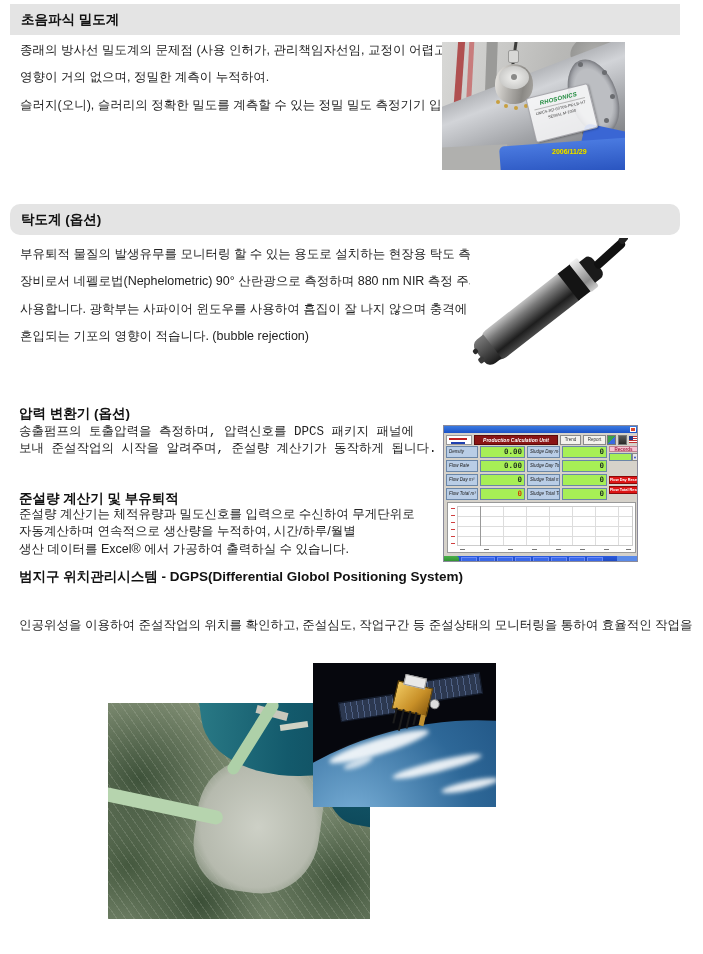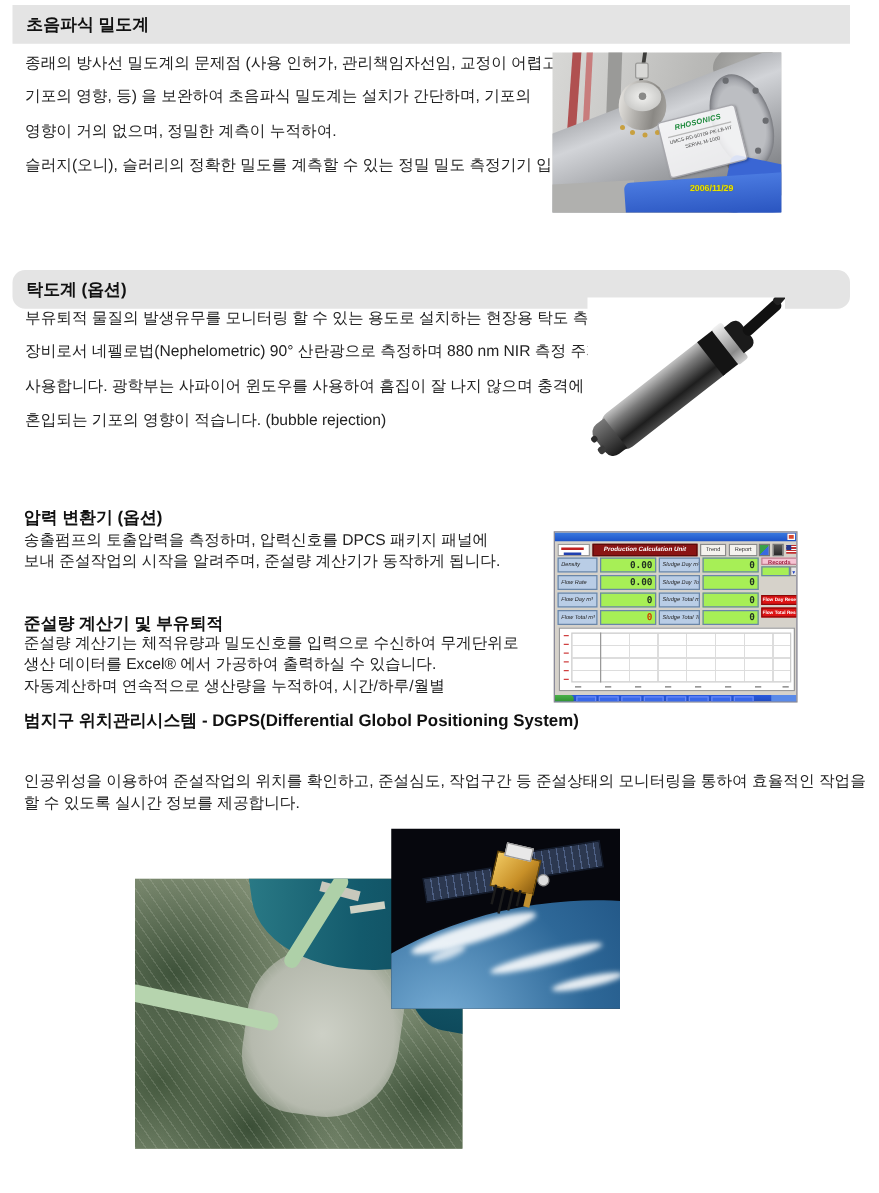--- a/index.html
+++ b/index.html
@@ -142,21 +142,20 @@
 </head>
 <body>
 
 <div>
 
   <div class="secbar" style="top:4px;">
     <span>초음파식 밀도계</span>
   </div>
   <div class="para lh27" style="left:20px;top:37px;">
     <div class="pl">종래의 방사선 밀도계의 문제점 (사용 인허가, 관리책임자선임, 교정이 어렵고,</div>
-    <div class="pl">기포의 영향, 등) 을 보완하여 초음파식 밀도계는 설치가 간단하며, 기포의</div>
     <div class="pl">영향이 거의 없으며, 정밀한 계측이 누적하여.</div>
     <div class="pl">슬러지(오니), 슬러리의 정확한 밀도를 계측할 수 있는 정밀 밀도 측정기기 입니다.</div>
   </div>
 
   <div class="photo" id="ph-density">
     <div class="abs dp-redpipe1"></div>
     <div class="abs dp-redpipe2"></div>
     <div class="abs dp-graypipe"></div>
     <div class="abs dp-topflange"></div>
     <div class="abs dp-pipe"></div>
@@ -180,21 +179,21 @@
     <div class="abs dp-tarp1"></div>
     <div class="abs dp-label">
       <div class="dp-brand">RHOSONICS</div>
       <div class="dp-lline"></div>
       <div class="dp-model">UMCS-RD-60T09-PK-LB-HT</div>
       <div class="dp-serial">SERIAL  M-1000</div>
     </div>
     <div class="abs dp-date">2006/11/29</div>
   </div>
 
-  <div class="secbar" style="top:216px;border-radius:10px;">
+  <div class="secbar" style="top:204px;border-radius:10px;">
     <span>탁도계 (옵션)</span>
   </div>
   <div class="para lh27" style="left:20px;top:241px;">
     <div class="pl">부유퇴적 물질의 발생유무를 모니터링 할 수  있는 용도로 설치하는 현장용 탁도 측정</div>
     <div class="pl">장비로서 네펠로법(Nephelometric) 90° 산란광으로 측정하며 880 nm NIR 측정 주파수 대역을</div>
     <div class="pl">사용합니다. 광학부는 사파이어 윈도우를 사용하여 흠집이 잘 나지 않으며 충격에 잘</div>
     <div class="pl">혼입되는 기포의 영향이 적습니다. (bubble rejection)</div>
   </div>
 
   <div class="photo" id="ph-probe">
@@ -205,21 +204,21 @@
       <div class="pr-lug2"></div>
       <div class="pr-band"></div>
       <div class="pr-collar"></div>
       <div class="pr-cap"></div>
       <div class="pr-cable1"></div>
       <div class="pr-cable2"></div>
     </div>
   </div>
 
   <div class="shead" style="left:19px;top:405px;">압력 변환기 (옵션)</div>
-  <div class="para lh17" style="left:19px;top:424px;">
+  <div class="para lh17" style="left:19px;top:424px;font-family:Liberation Mono, monospace;">
     <div class="pl">송출펌프의 토출압력을 측정하며, 압력신호를 DPCS 패키지 패널에</div>
     <div class="pl">보내 준설작업의 시작을 알려주며, 준설량 계산기가 동작하게 됩니다.</div>
   </div>
 
   <div class="photo" id="ph-sw">
     <div class="abs sw-title"></div>
     <div class="abs sw-close"></div>
     <div class="abs sw-logo">
         <i class="r"></i>
         <i class="b"></i>
@@ -288,28 +287,27 @@
       <div class="sw-tbtn" style="left:107px;"></div>
       <div class="sw-tbtn" style="left:125px;"></div>
       <div class="sw-tbtn" style="left:143px;"></div>
       <div class="sw-tray"></div>
     </div>
   </div>
 
   <div class="shead" style="left:19px;top:490px;">준설량 계산기 및 부유퇴적</div>
   <div class="para lh17" style="left:19px;top:506px;">
     <div class="pl">준설량 계산기는 체적유량과 밀도신호를 입력으로 수신하여 무게단위로</div>
+    <div class="pl">자동계산하며 연속적으로 생산량을 누적하여, 시간/하루/월별</div>
     <div class="pl">생산 데이터를 Excel® 에서 가공하여 출력하실 수 있습니다.</div>
-    <div class="pl">자동계산하며 연속적으로 생산량을 누적하여, 시간/하루/월별</div>
   </div>
 
   <div class="shead" style="left:19px;top:568px;">범지구 위치관리시스템 - DGPS(Differential Globol Positioning System)</div>
   <div class="para lh17" style="left:19px;top:617px;">
     <div class="pl">인공위성을 이용하여 준설작업의 위치를 확인하고, 준설심도, 작업구간 등 준설상태의 모니터링을 통하여 효율적인 작업을</div>
-    <div class="pl">할 수 있도록 실시간 정보를 제공합니다.</div>
   </div>
 
   <div class="photo" id="ph-map">
     <div class="abs mp-base"></div>
     <div class="abs mp-veins"></div>
     <div class="abs mp-urban"></div>
     <div class="abs mp-sea"></div>
     <div class="abs mp-sea2"></div>
     <div class="abs mp-beach"></div>
     <div class="abs mp-pier1"></div>

